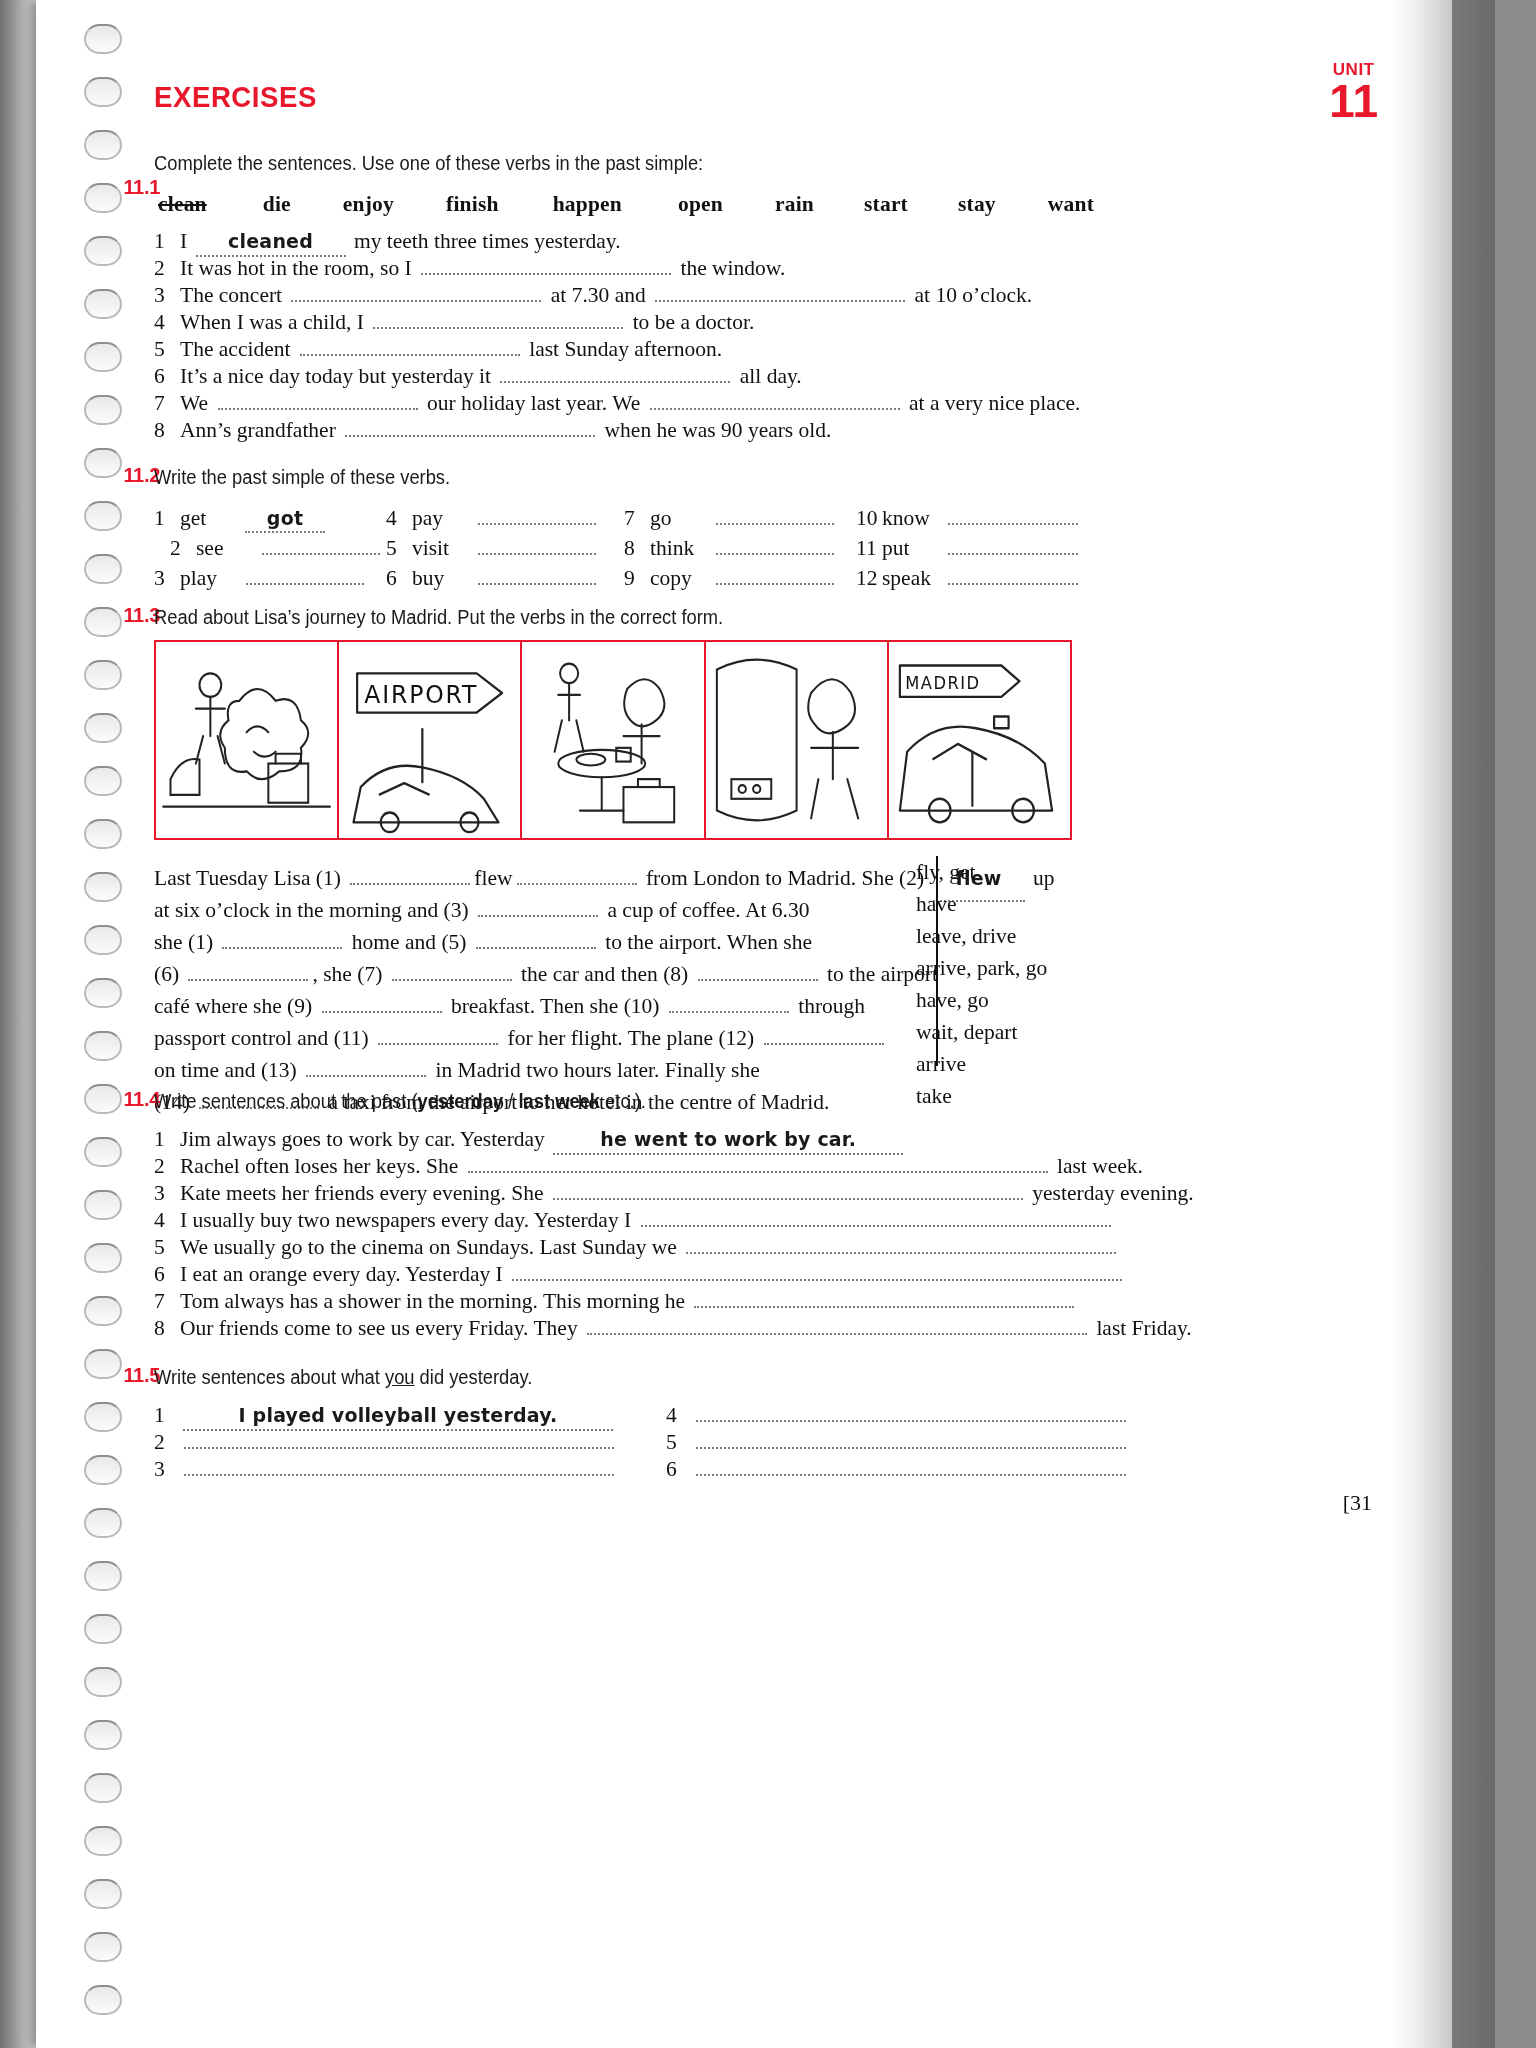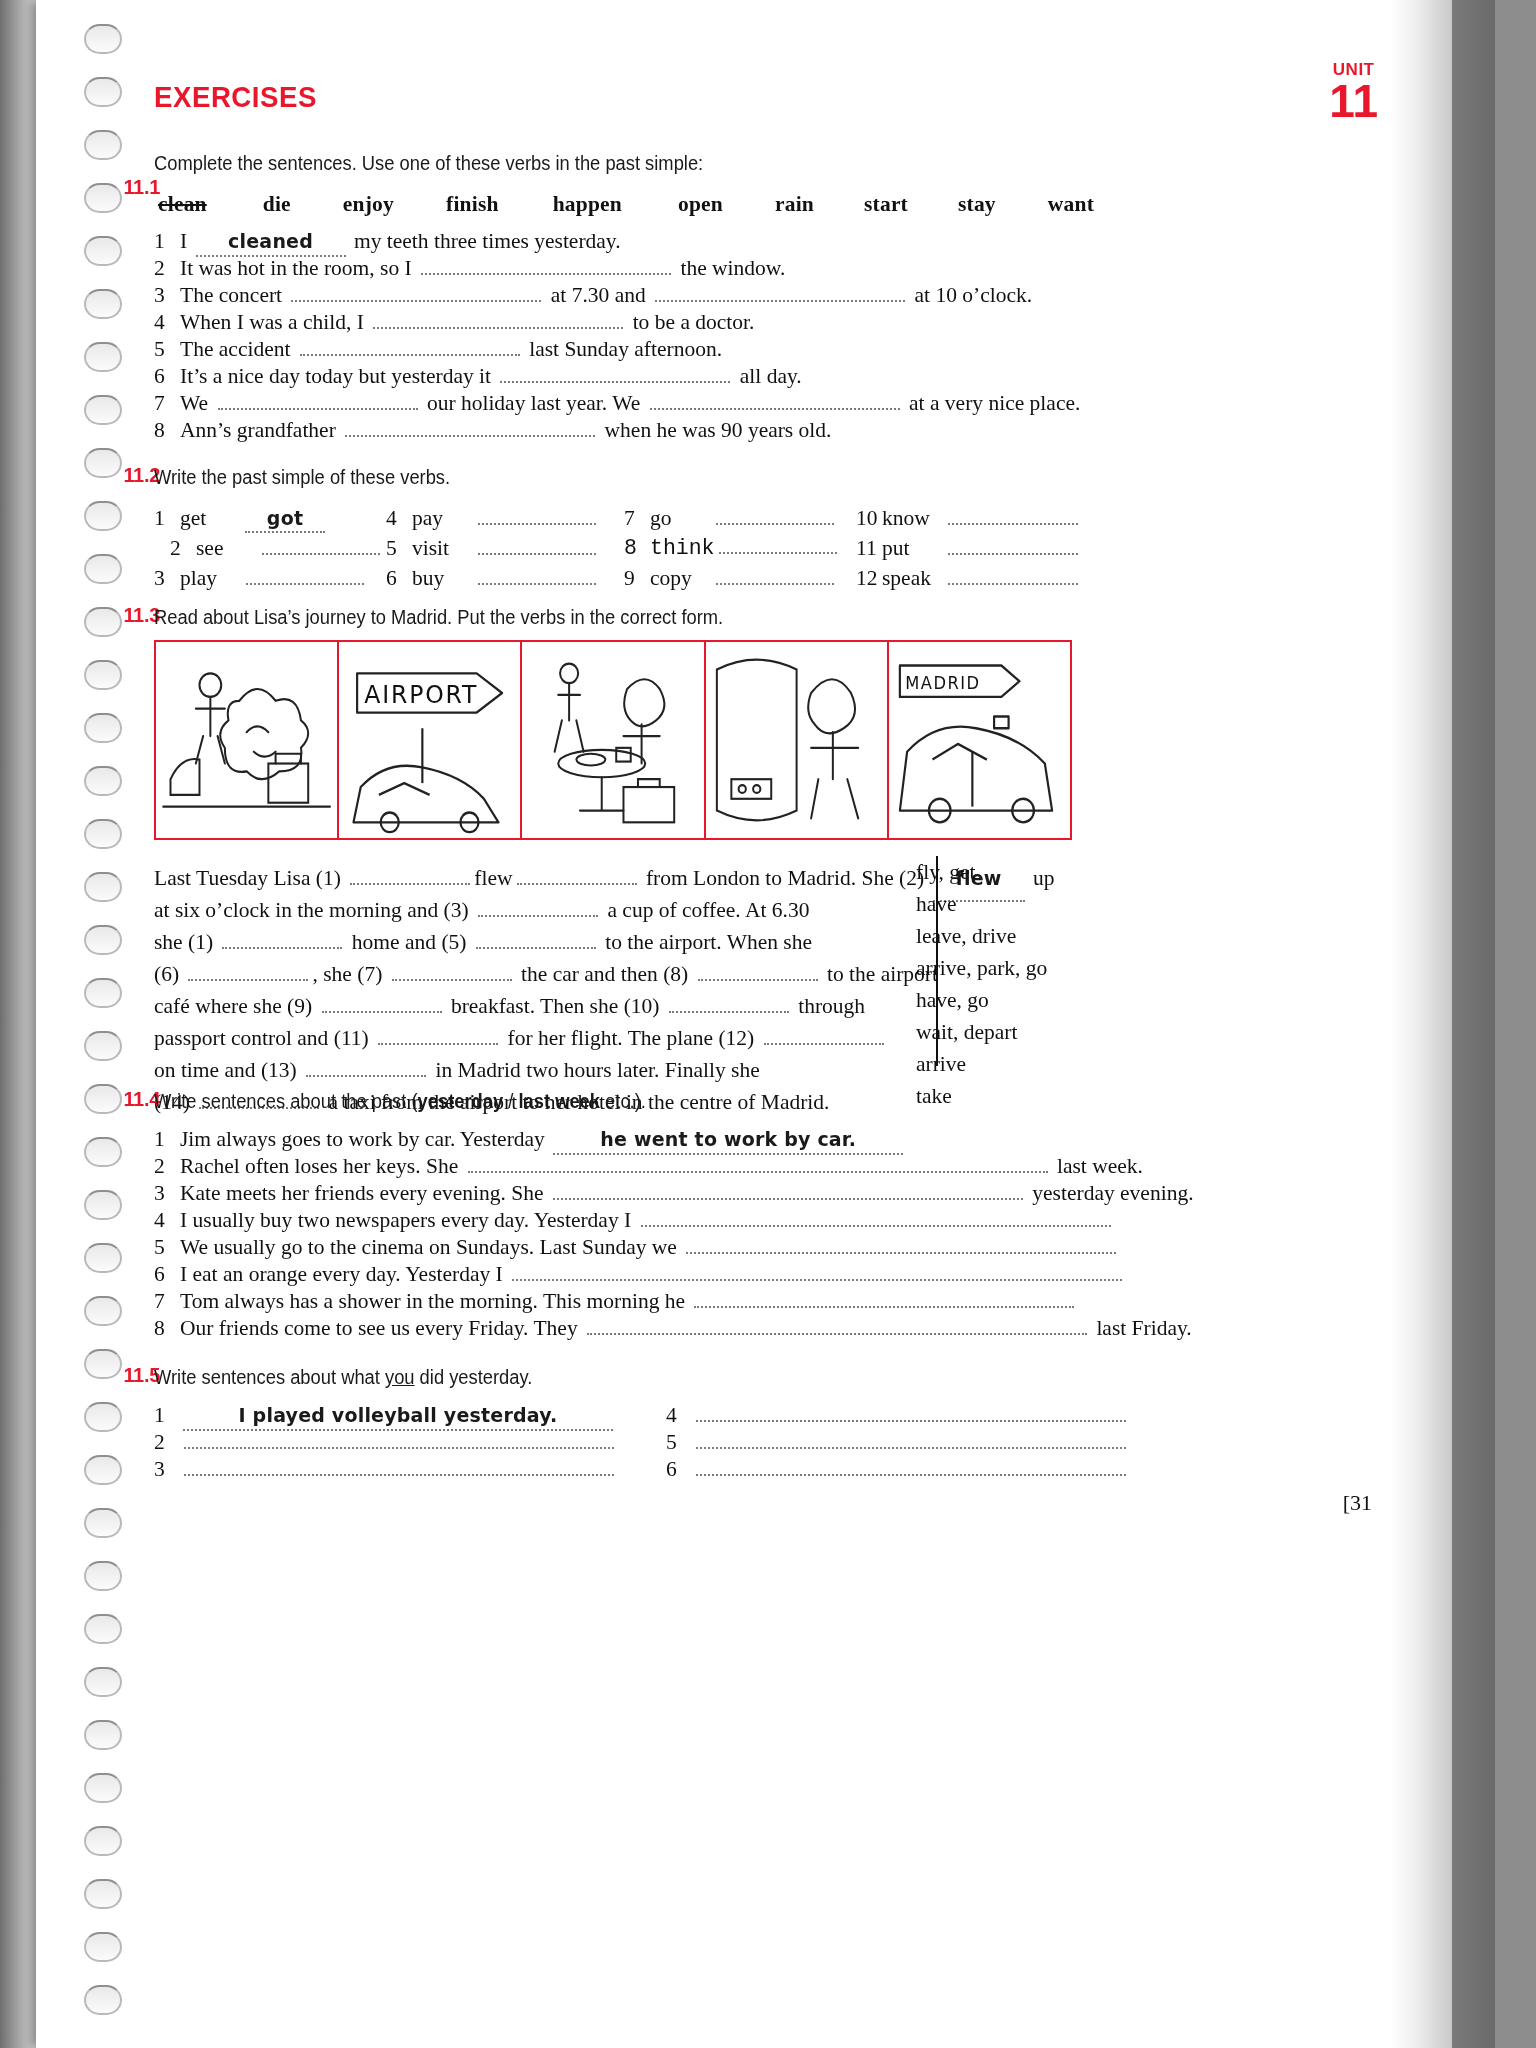--- a/index.html
+++ b/index.html
@@ -211,21 +211,21 @@
         <div class="ex-num" style="top:464px;">11.2</div>
         <div class="ex-instr" style="top:466px;">Write the past simple of these verbs.</div>
         <div class="verbgrid" id="vg-11-2" style="top:506px;height:90px;">
             <div class="vcell" style="left: 0px; top: 0px;"><span class="vn">1</span><span class="vw" style="min-width: 62px;">get</span><span class="hand-slot" style="width: 80px;"><span class="hand">got</span></span></div>
             <div class="vcell" style="left: 0px; top: 30px; margin-left: 16px;"><span class="vn">2</span><span class="vw" style="min-width: 62px;">see</span><span class="dots" style="width: 118px;"></span></div>
             <div class="vcell" style="left: 0px; top: 60px;"><span class="vn">3</span><span class="vw" style="min-width: 62px;">play</span><span class="dots" style="width: 118px;"></span></div>
             <div class="vcell" style="left: 232px; top: 0px;"><span class="vn">4</span><span class="vw" style="min-width: 62px;">pay</span><span class="dots" style="width: 118px;"></span></div>
             <div class="vcell" style="left: 232px; top: 30px;"><span class="vn">5</span><span class="vw" style="min-width: 62px;">visit</span><span class="dots" style="width: 118px;"></span></div>
             <div class="vcell" style="left: 232px; top: 60px;"><span class="vn">6</span><span class="vw" style="min-width: 62px;">buy</span><span class="dots" style="width: 118px;"></span></div>
             <div class="vcell" style="left: 470px; top: 0px;"><span class="vn">7</span><span class="vw" style="min-width: 62px;">go</span><span class="dots" style="width: 118px;"></span></div>
-            <div class="vcell" style="left: 470px; top: 30px; font-family: Liberation Mono, monospace;"><span class="vn">8</span><span class="vw" style="min-width: 62px;">think</span><span class="dots" style="width: 118px;"></span></div>
+            <div class="vcell" style="left: 470px; top: 30px;"><span class="vn">8</span><span class="vw" style="min-width: 62px;">think</span><span class="dots" style="width: 118px;"></span></div>
             <div class="vcell" style="left: 470px; top: 60px;"><span class="vn">9</span><span class="vw" style="min-width: 62px;">copy</span><span class="dots" style="width: 118px;"></span></div>
             <div class="vcell" style="left: 702px; top: 0px;"><span class="vn">10</span><span class="vw" style="min-width: 62px;">know</span><span class="dots" style="width: 130px;"></span></div>
             <div class="vcell" style="left: 702px; top: 30px;"><span class="vn">11</span><span class="vw" style="min-width: 62px;">put</span><span class="dots" style="width: 130px;"></span></div>
             <div class="vcell" style="left: 702px; top: 60px;"><span class="vn">12</span><span class="vw" style="min-width: 62px;">speak</span><span class="dots" style="width: 130px;"></span></div>
           </div>
       </div>
 
       <div class="ex" style="top:0;">
         <div class="ex-num" style="top:604px;">11.3</div>
         <div class="ex-instr" style="top:606px;">Read about Lisa’s journey to Madrid. Put the verbs in the correct form.</div>

